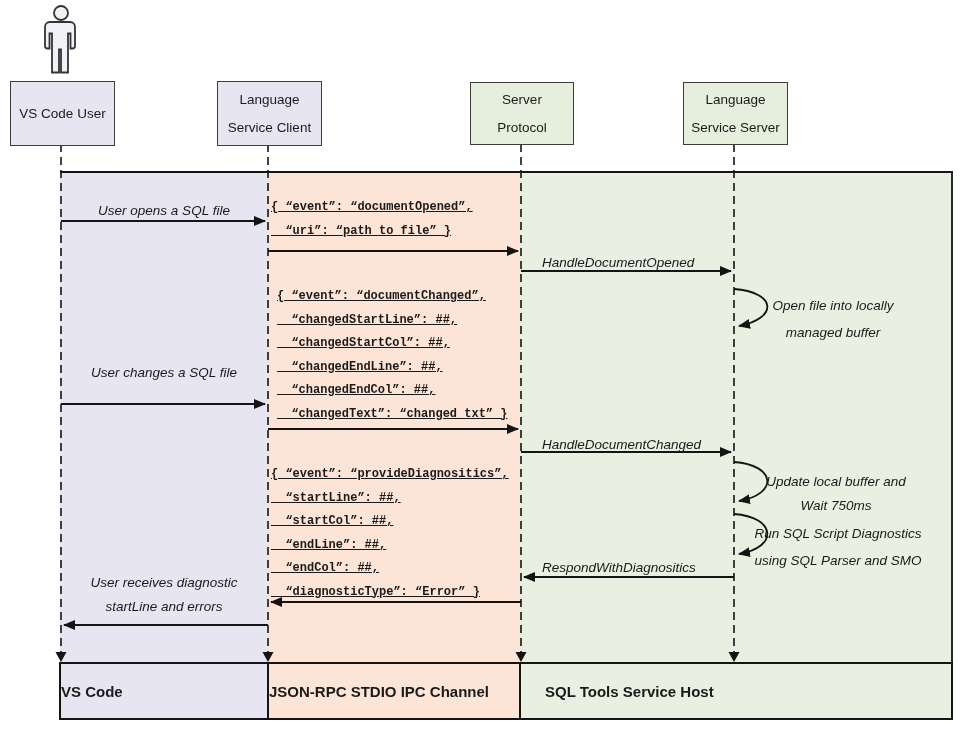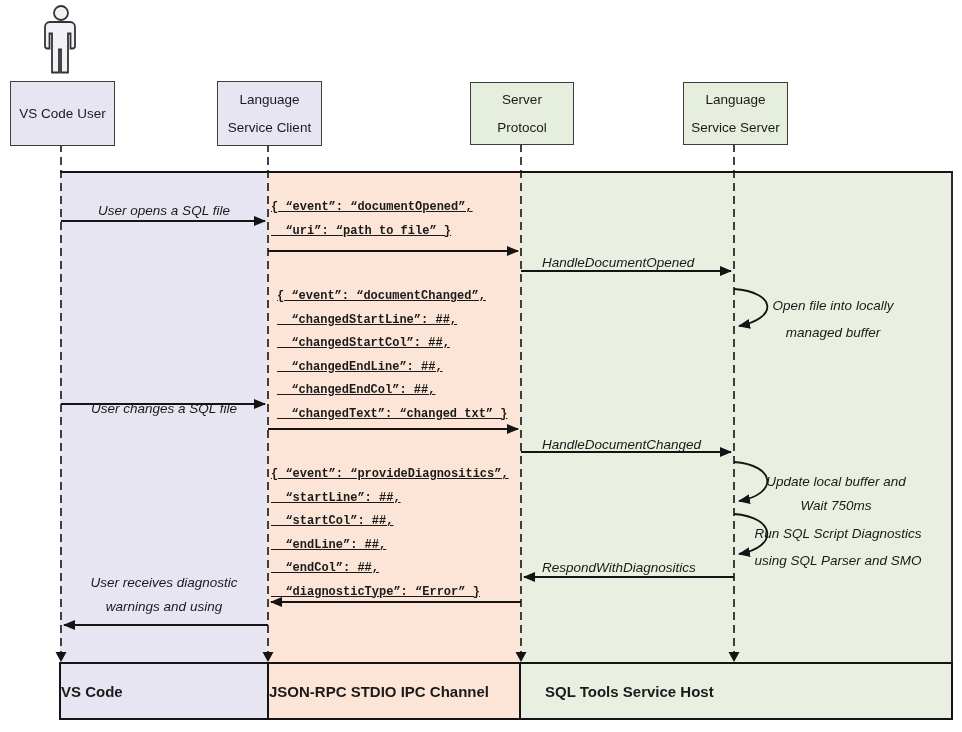--- a/index.html
+++ b/index.html
@@ -92,24 +92,24 @@
   <div class="hbox green" style="left:470px;top:82px;width:102px;height:61px">
     <span>Server</span>
     <span>Protocol</span>
   </div>
   <div class="hbox green" style="left:683px;top:82px;width:103px;height:61px">
     <span>Language</span>
     <span>Service Server</span>
   </div>
 
   <div class="msg-label" style="left:60px;top:199px;width:208px">User opens a SQL file</div>
-  <div class="msg-label" style="left:60px;top:397px;width:208px">User changes a SQL file</div>
+  <div class="msg-label" style="left:60px;top:361px;width:208px">User changes a SQL file</div>
   <div class="msg-label" style="left:60px;top:571px;width:208px">
     <div>User receives diagnostic</div>
-    <div>warnings and using</div>
+    <div>startLine and errors</div>
   </div>
   <div class="msg-label left" style="left:542px;top:251px;width:200px">HandleDocumentOpened</div>
   <div class="msg-label left" style="left:542px;top:433px;width:200px">HandleDocumentChanged</div>
   <div class="msg-label left" style="left:542px;top:556px;width:200px">RespondWithDiagnositics</div>
 
   <div class="note" style="left:743px;top:292px;width:180px;line-height:27px">
     <div>Open file into locally</div>
     <div>managed buffer</div>
   </div>
   <div class="note" style="left:746px;top:470px;width:180px;line-height:24px">

